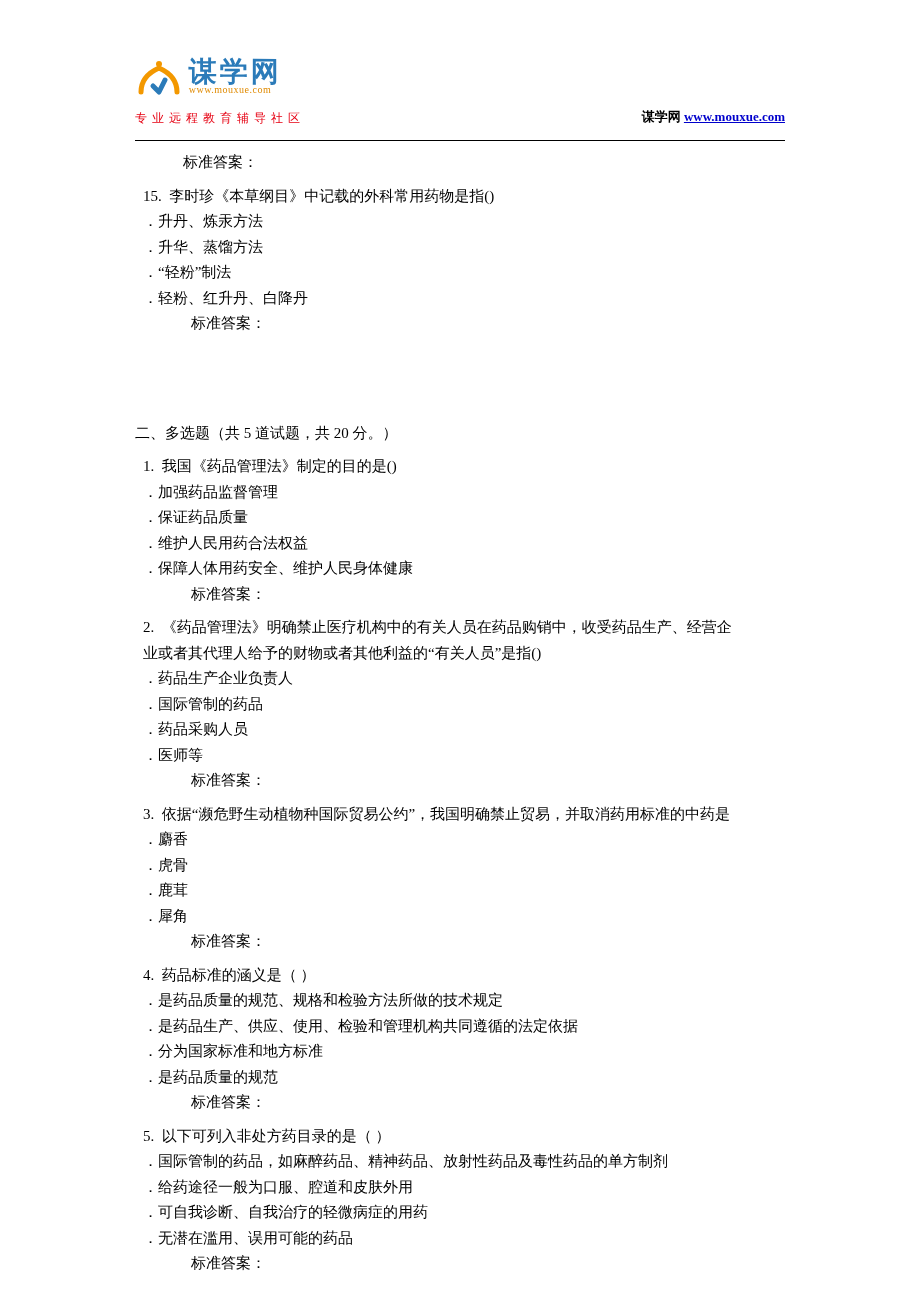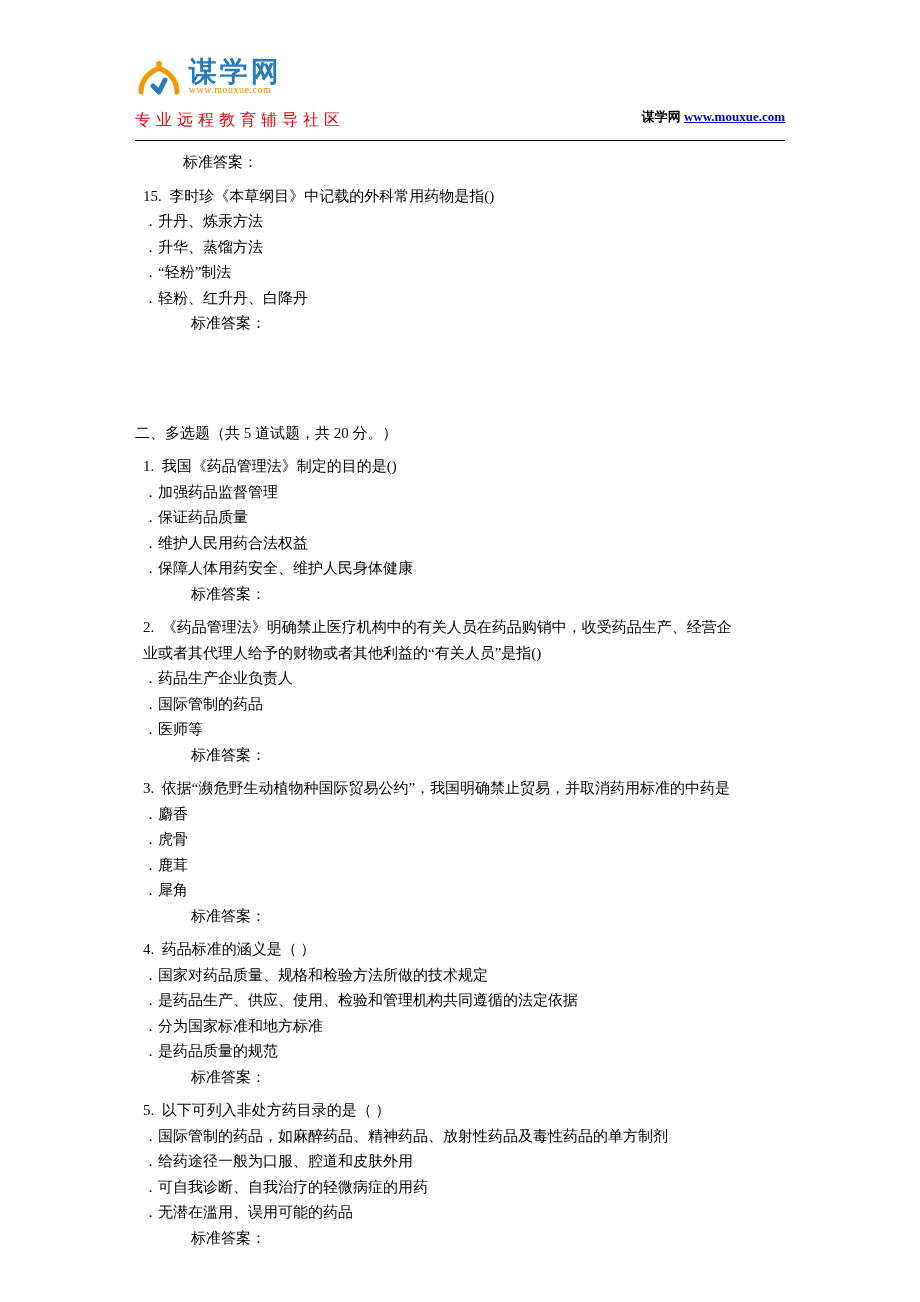--- a/index.html
+++ b/index.html
@@ -45,21 +45,21 @@
       line-height: 1;
     }
     .logo-url {
       font-size: 10px;
       color: #e08a00;
       letter-spacing: 0.5px;
       margin-top: -2px;
     }
     .logo-tagline {
       font-family: "SimHei", sans-serif;
-      font-size: 16px;
+      font-size: 12px;
       color: #e60012;
       letter-spacing: 5px;
       margin-top: 4px;
     }
     .header-right {
       position: absolute;
       right: 135px;
       top: 108px;
       font-size: 13px;
       font-weight: bold;
@@ -142,36 +142,37 @@
     <span class="option">．维护人民用药合法权益</span>
     <span class="option">．保障人体用药安全、维护人民身体健康</span>
     <div class="indent-answer">标准答案：</div>
   </div>
 
   <div class="q-block">
     <span>2.</span>&nbsp;&nbsp;<span>《药品管理法》明确禁止医疗机构中的有关人员在药品购销中，收受药品生产、经营企</span>
     <div>业或者其代理人给予的财物或者其他利益的“有关人员”是指()</div>
     <span class="option">．药品生产企业负责人</span>
     <span class="option">．国际管制的药品</span>
+    <span class="option">．药品采购人员</span>
     <span class="option">．医师等</span>
     <div class="indent-answer">标准答案：</div>
   </div>
 
   <div class="q-block">
     <span>3.</span>&nbsp;&nbsp;<span>依据“濒危野生动植物种国际贸易公约”，我国明确禁止贸易，并取消药用标准的中药是</span>
     <span class="option">．麝香</span>
     <span class="option">．虎骨</span>
     <span class="option">．鹿茸</span>
     <span class="option">．犀角</span>
     <div class="indent-answer">标准答案：</div>
   </div>
 
   <div class="q-block">
     <span>4.</span>&nbsp;&nbsp;<span>药品标准的涵义是（ ）</span>
-    <span class="option">．国家对药品质量、规格和检验方法所做的技术规定</span>
+    <span class="option">．是药品质量的规范、规格和检验方法所做的技术规定</span>
     <span class="option">．是药品生产、供应、使用、检验和管理机构共同遵循的法定依据</span>
     <span class="option">．分为国家标准和地方标准</span>
     <span class="option">．是药品质量的规范</span>
     <div class="indent-answer">标准答案：</div>
   </div>
 
   <div class="q-block">
     <span>5.</span>&nbsp;&nbsp;<span>以下可列入非处方药目录的是（ ）</span>
     <span class="option">．国际管制的药品，如麻醉药品、精神药品、放射性药品及毒性药品的单方制剂</span>
     <span class="option">．给药途径一般为口服、腔道和皮肤外用</span>

